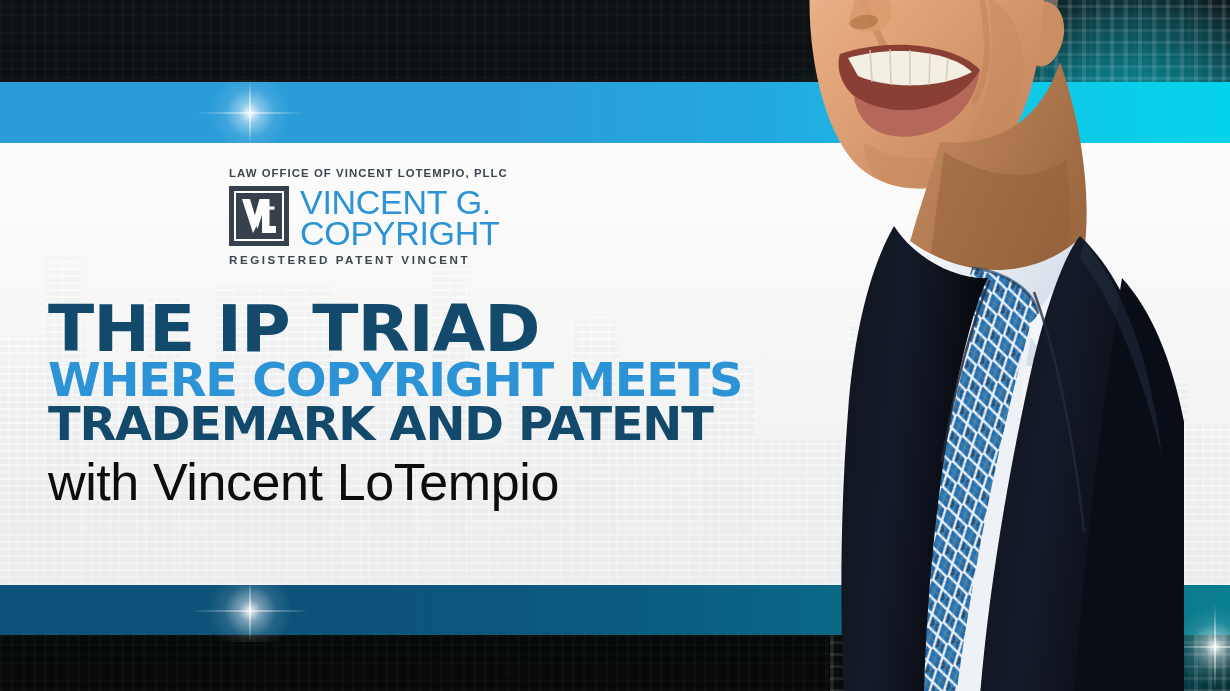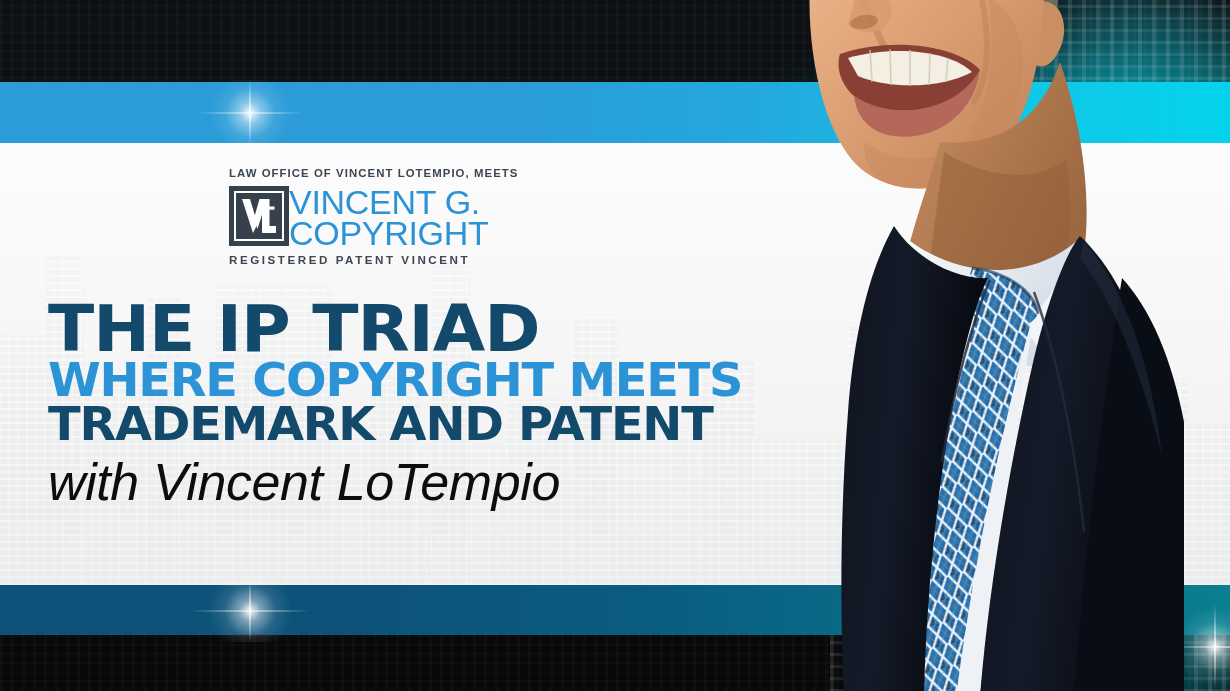--- a/index.html
+++ b/index.html
@@ -102,21 +102,21 @@
   #sparkle-top{left:195px;top:80px;width:110px;height:66px;}
   #sparkle-bottom{left:190px;top:580px;width:120px;height:62px;}
   #sparkle-right{left:1165px;top:605px;width:100px;height:84px;}
 
   
   .logo-block{position:absolute;left:229px;top:168px;width:280px;}
   .logo-tagtop{
     font-size:11.4px;letter-spacing:1.05px;color:#3d4650;font-weight:700;
     white-space:nowrap;line-height:1;margin-bottom:7px;
   }
-  .logo-main{display:flex;align-items:flex-start;}
+  .logo-main{display:flex;align-items:flex-start;gap:11px;}
   .logo-mark{
     width:60px;height:60px;flex:0 0 60px;background:#37414d;
     padding:5px;position:relative;
   }
   .logo-mark .inner{
     position:absolute;inset:5px;border:2px solid #ffffff;
   }
   .logo-mark svg{position:absolute;inset:0;width:100%;height:100%;}
   .logo-name{line-height:.86;padding-top:2px;}
   .logo-name .l1,.logo-name .l2{
@@ -146,21 +146,21 @@
   }
   .h-l3{
     font-family:"DejaVu Sans","Liberation Sans",sans-serif;
     font-weight:700;font-size:46px;line-height:.88;color:#134a6c;
     letter-spacing:-1.2px;transform:scaleX(1.04);transform-origin:left center;
     white-space:nowrap;margin-top:3px;
   }
   .h-l4{
     font-family:"Liberation Sans","DejaVu Sans",sans-serif;
     font-weight:300;font-size:52px;line-height:1.02;color:#0d0d0d;
-    letter-spacing:-.4px;white-space:nowrap;margin-top:12px;font-style:italic;
+    letter-spacing:-.4px;white-space:nowrap;margin-top:12px;
   }
 
   
   .person{position:absolute;left:744px;top:-8px;width:440px;height:705px;}
   .person svg{width:100%;height:100%;display:block;}
 </style>
 </head>
 <body>
 
 <div class="stage">
@@ -308,21 +308,21 @@
 
         <path d="M246 288 C 228 330, 210 396, 198 470" stroke="#242c3e" stroke-width="2.5" fill="none" opacity=".85"></path>
         <path d="M290 300 C 312 360, 330 446, 340 540" stroke="#222a3c" stroke-width="2.5" fill="none" opacity=".8"></path>
 
         <path d="M340 250 C 384 300, 408 380, 418 464 C 400 390, 372 312, 336 266 Z" fill="#2b3448" opacity=".45"></path>
       </g>
     </svg>
   </div>
 
   <div class="logo-block">
-    <div class="logo-tagtop">LAW OFFICE OF VINCENT LOTEMPIO, MEETS</div>
+    <div class="logo-tagtop">LAW OFFICE OF VINCENT LOTEMPIO, PLLC</div>
     <div class="logo-main">
       <div class="logo-mark">
         <div class="inner"></div>
         <svg viewBox="0 0 60 60" aria-hidden="true">
           <g fill="#ffffff">
             <path d="M13 13 L21 13 L28.5 38 L24 47 Z"></path>
             <path d="M30.5 13 L38 13 L28.5 43 L24.8 33 Z"></path>
             <path d="M33 13 L47 13 L47 47 L33 47 Z" opacity="0"></path>
             <path d="M33 13 L40.5 13 L40.5 40 L47 40 L47 47 L33 47 Z"></path>
             <rect x="34.5" y="20.5" width="11" height="3.2"></rect>

